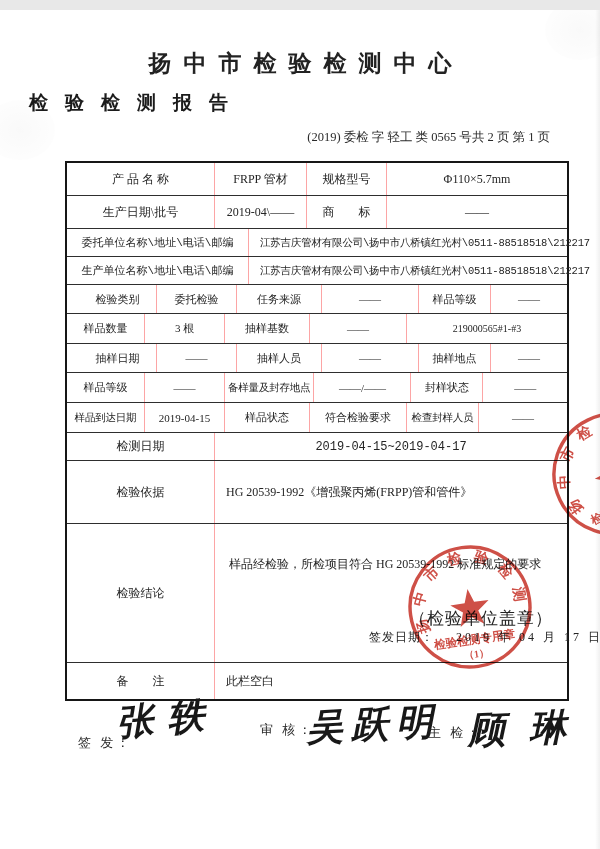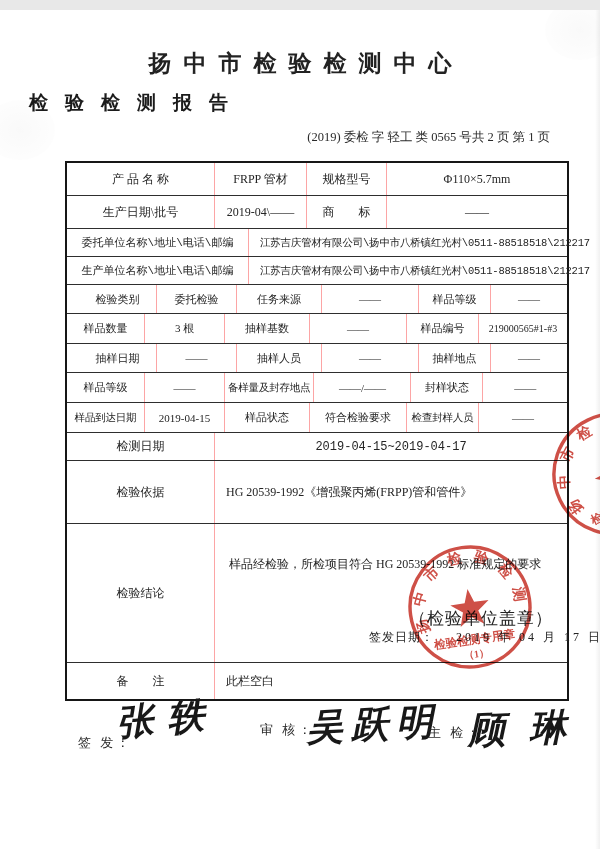--- a/index.html
+++ b/index.html
@@ -102,21 +102,20 @@
       <div class="cell w97 fs11">——</div>
       <div class="cell w72 fs11">样品等级</div>
       <div class="cell grow fs11">——</div>
     </div>
 
     <div class="row h29">
       <div class="cell w78 fs11">样品数量</div>
       <div class="cell wv80 fs11">3 根</div>
       <div class="cell w85 fs11">抽样基数</div>
       <div class="cell w97 fs11">——</div>
-      <div class="cell w72 fs11">样品编号</div>
       <div class="cell grow fs10">219000565#1-#3</div>
     </div>
 
     <div class="row h28">
       <div class="cell w78 fs11">抽样日期</div>
       <div class="cell wv80 fs11">——</div>
       <div class="cell w85 fs11">抽样人员</div>
       <div class="cell w97 fs11">——</div>
       <div class="cell w72 fs11">抽样地点</div>
       <div class="cell grow fs11">——</div>

